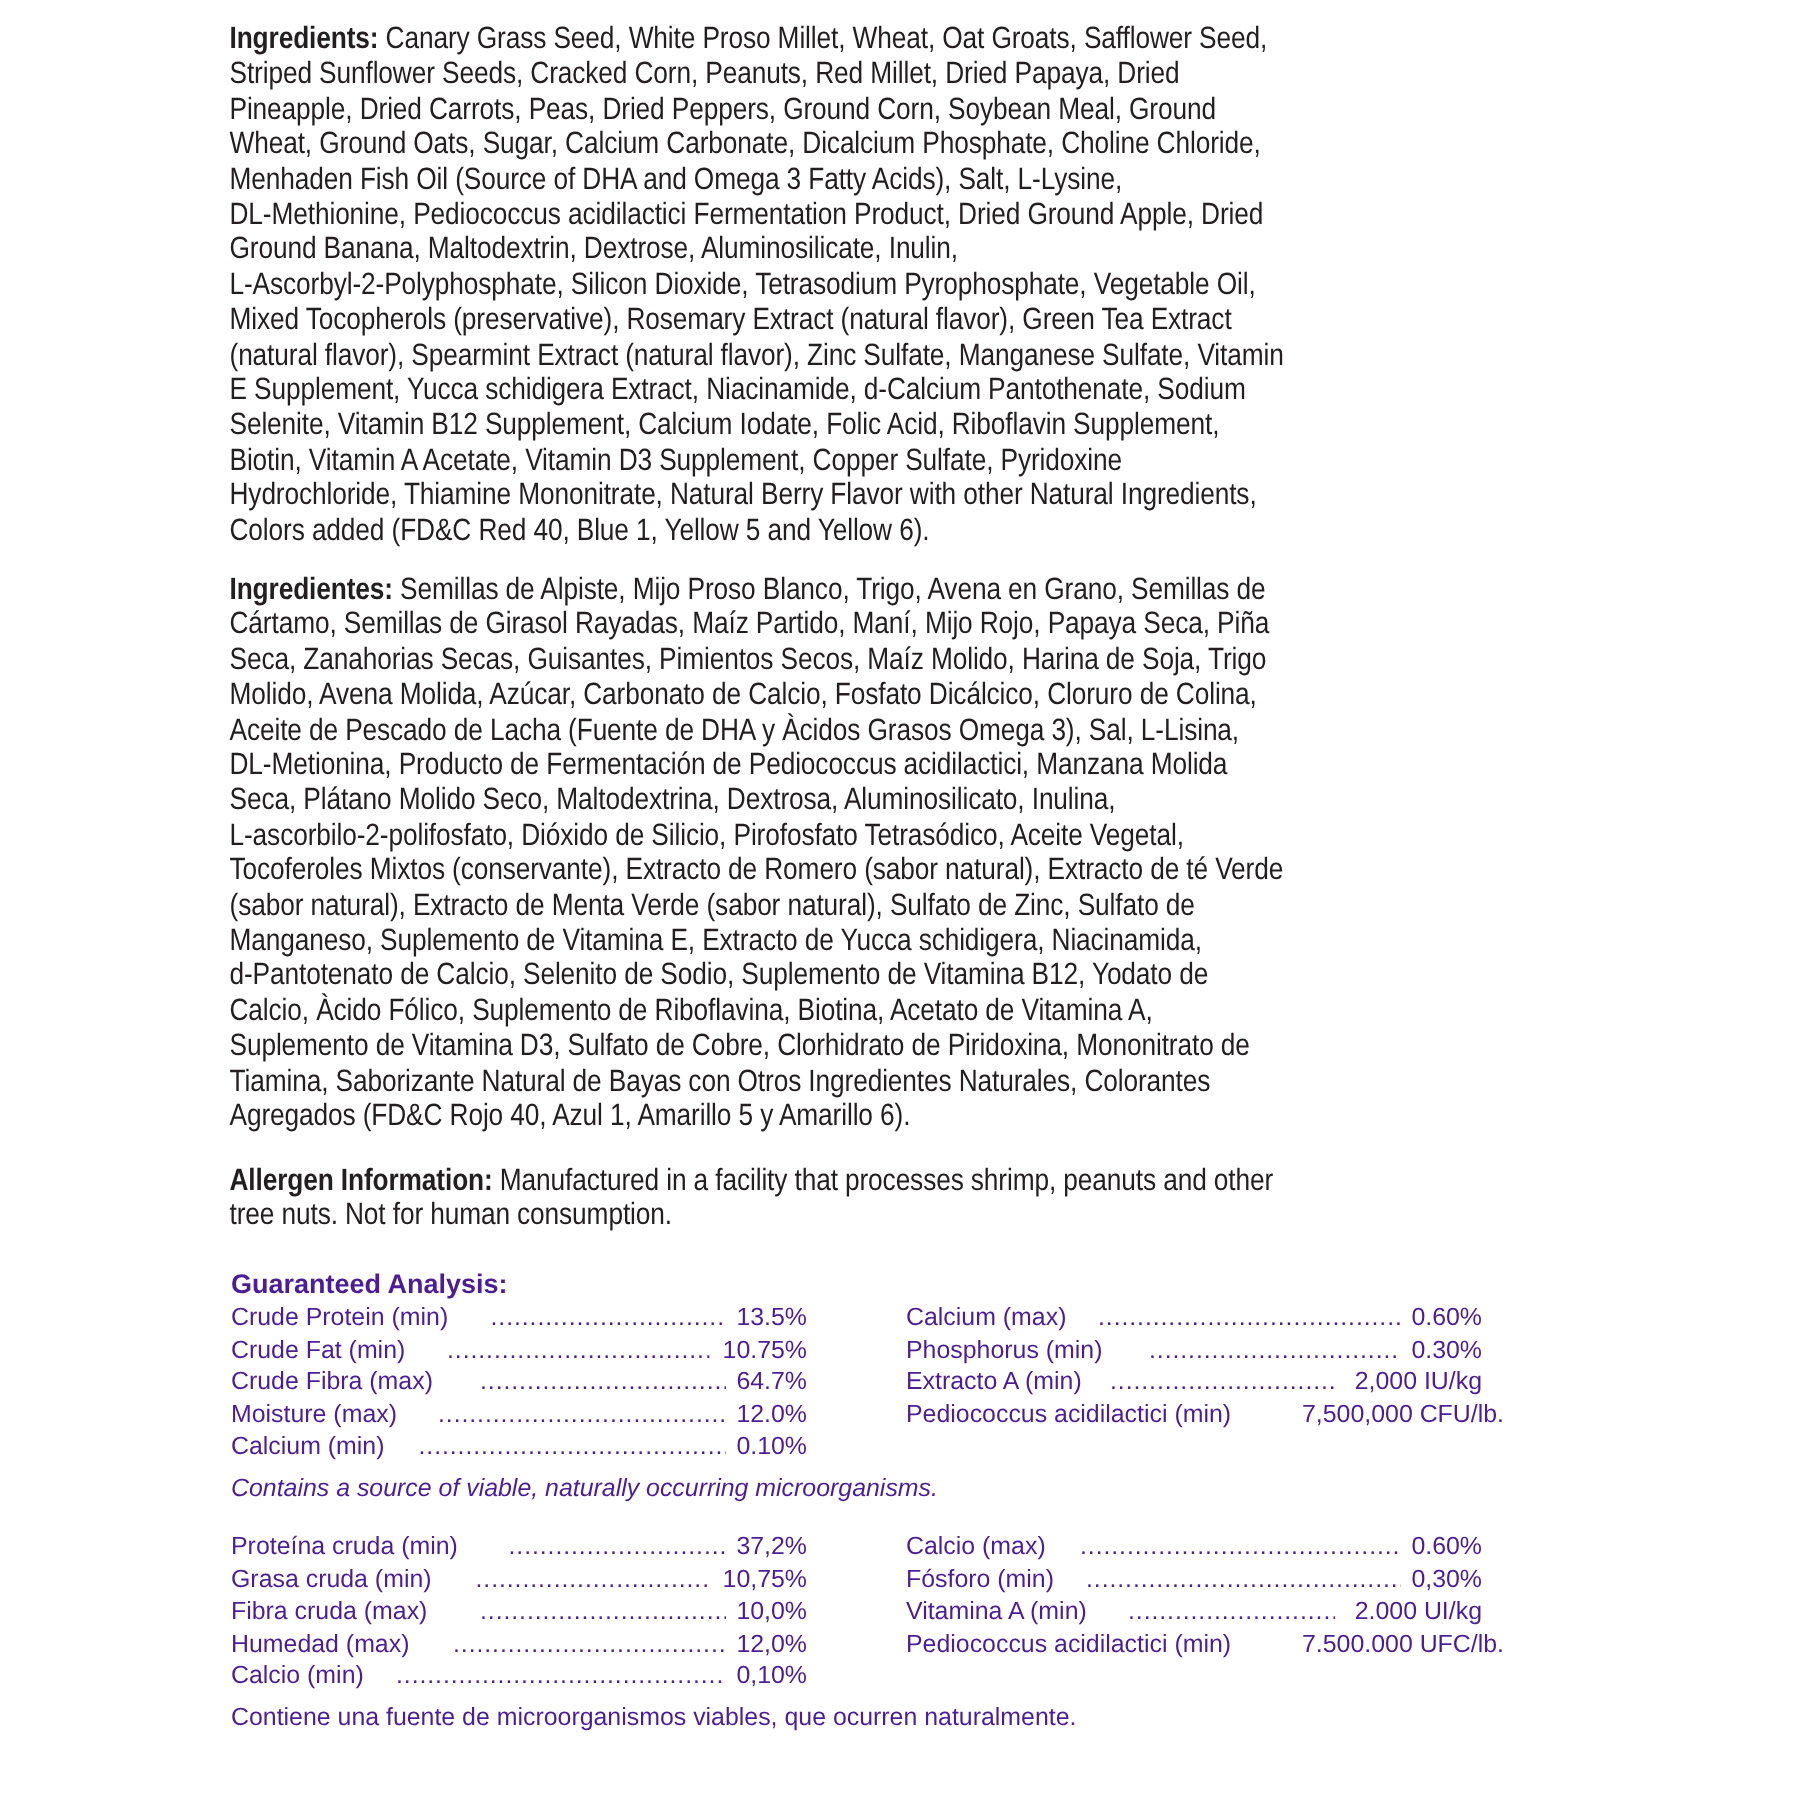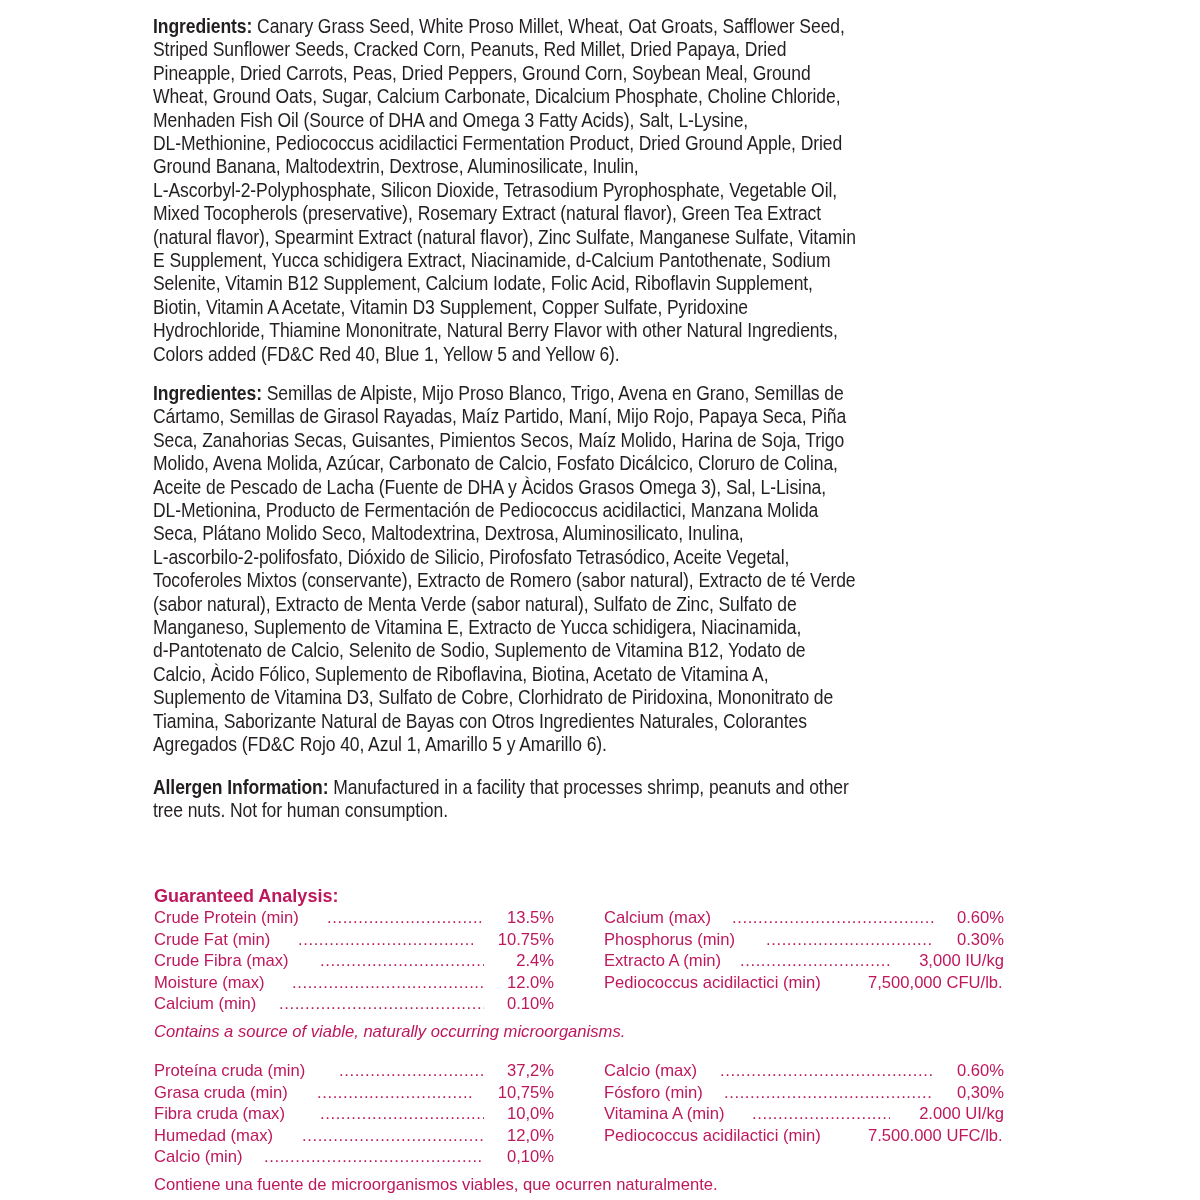--- a/index.html
+++ b/index.html
@@ -10,28 +10,28 @@
       font-family: "Liberation Sans", sans-serif;
       font-size: 20.5px;
       line-height: 23.4px;
       transform-origin: 0 0;
       transform: scaleX(0.855);
       width: 1040px;
       white-space: pre-line;
       letter-spacing: -0.1px;
     }
     .cond b { font-weight: bold; }
-    .analysis { position: absolute; left: 154px; font-family: "Liberation Sans", sans-serif; color: #be185d; margin-top: 40px; }
+    .analysis { position: absolute; left: 154px; font-family: "Liberation Sans", sans-serif; color: #4c1d95; }
     .analysis .title { font-weight: bold; font-size: 18px; line-height: 22px; }
     .row { position: relative; height: 21.6px; font-size: 16.6px; line-height: 21.6px; white-space: nowrap; }
     .col-left { position: absolute; left: 0; width: 400px; }
     .col-right { position: absolute; left: 450px; width: 430px; }
     .row .lbl { position: absolute; left: 0; }
     .row .dots { position: absolute; overflow: hidden; letter-spacing: 0.6px; }
-    .row .val { position: absolute; right: 0; text-align: left; }
+    .row .val { position: absolute; right: 16px; text-align: left; }
     .note { font-size: 16.6px; line-height: 22px; white-space: nowrap; }
   </style>
 </head>
 <body>
 
 <div class="page">
 
   <div class="cond-wrap" style="top: 14px;">
     <div class="cond"><b>Ingredients:</b><span> Canary Grass Seed, White Proso Millet, Wheat, Oat Groats, Safflower Seed,</span>
 <span>Striped Sunflower Seeds, Cracked Corn, Peanuts, Red Millet,  Dried Papaya, Dried</span>
@@ -84,21 +84,21 @@
             <span class="val">13.5%</span>
           </div>
         <div class="row">
             <span class="lbl">Crude Fat (min)</span>
             <span class="dots" style="left:144px; width:175px;">..................................................</span>
             <span class="val">10.75%</span>
           </div>
         <div class="row">
             <span class="lbl">Crude Fibra (max)</span>
             <span class="dots" style="left:166px; width:164px;">..................................................</span>
-            <span class="val">2.4%</span>
+            <span class="val">64.7%</span>
           </div>
         <div class="row">
             <span class="lbl">Moisture (max)</span>
             <span class="dots" style="left:138px; width:192px;">..................................................</span>
             <span class="val">12.0%</span>
           </div>
         <div class="row">
             <span class="lbl">Calcium (min)</span>
             <span class="dots" style="left:125px; width:205px;">...........................................................</span>
             <span class="val">0.10%</span>
@@ -111,21 +111,21 @@
             <span class="val">0.60%</span>
           </div>
         <div class="row" style="width:400px;">
             <span class="lbl">Phosphorus (min)</span>
             <span class="dots" style="left:162px; width:168px;">..................................................</span>
             <span class="val">0.30%</span>
           </div>
         <div class="row" style="width:400px;">
             <span class="lbl">Extracto A (min)</span>
             <span class="dots" style="left:136px; width:150px;">..................................................</span>
-            <span class="val">3,000 IU/kg</span>
+            <span class="val">2,000 IU/kg</span>
           </div>
         <div class="row" style="width:430px;">
             <span class="lbl">Pediococcus acidilactici (min)</span>
             <span class="val" style="left:264px; right:auto; text-align:center;">7,500,000 CFU/lb.</span>
           </div>
       </div>
     </div>
     <div class="note" style="margin-top: 4px; font-style: italic;">Contains a source of viable, naturally occurring microorganisms.</div>
   </div>
 

